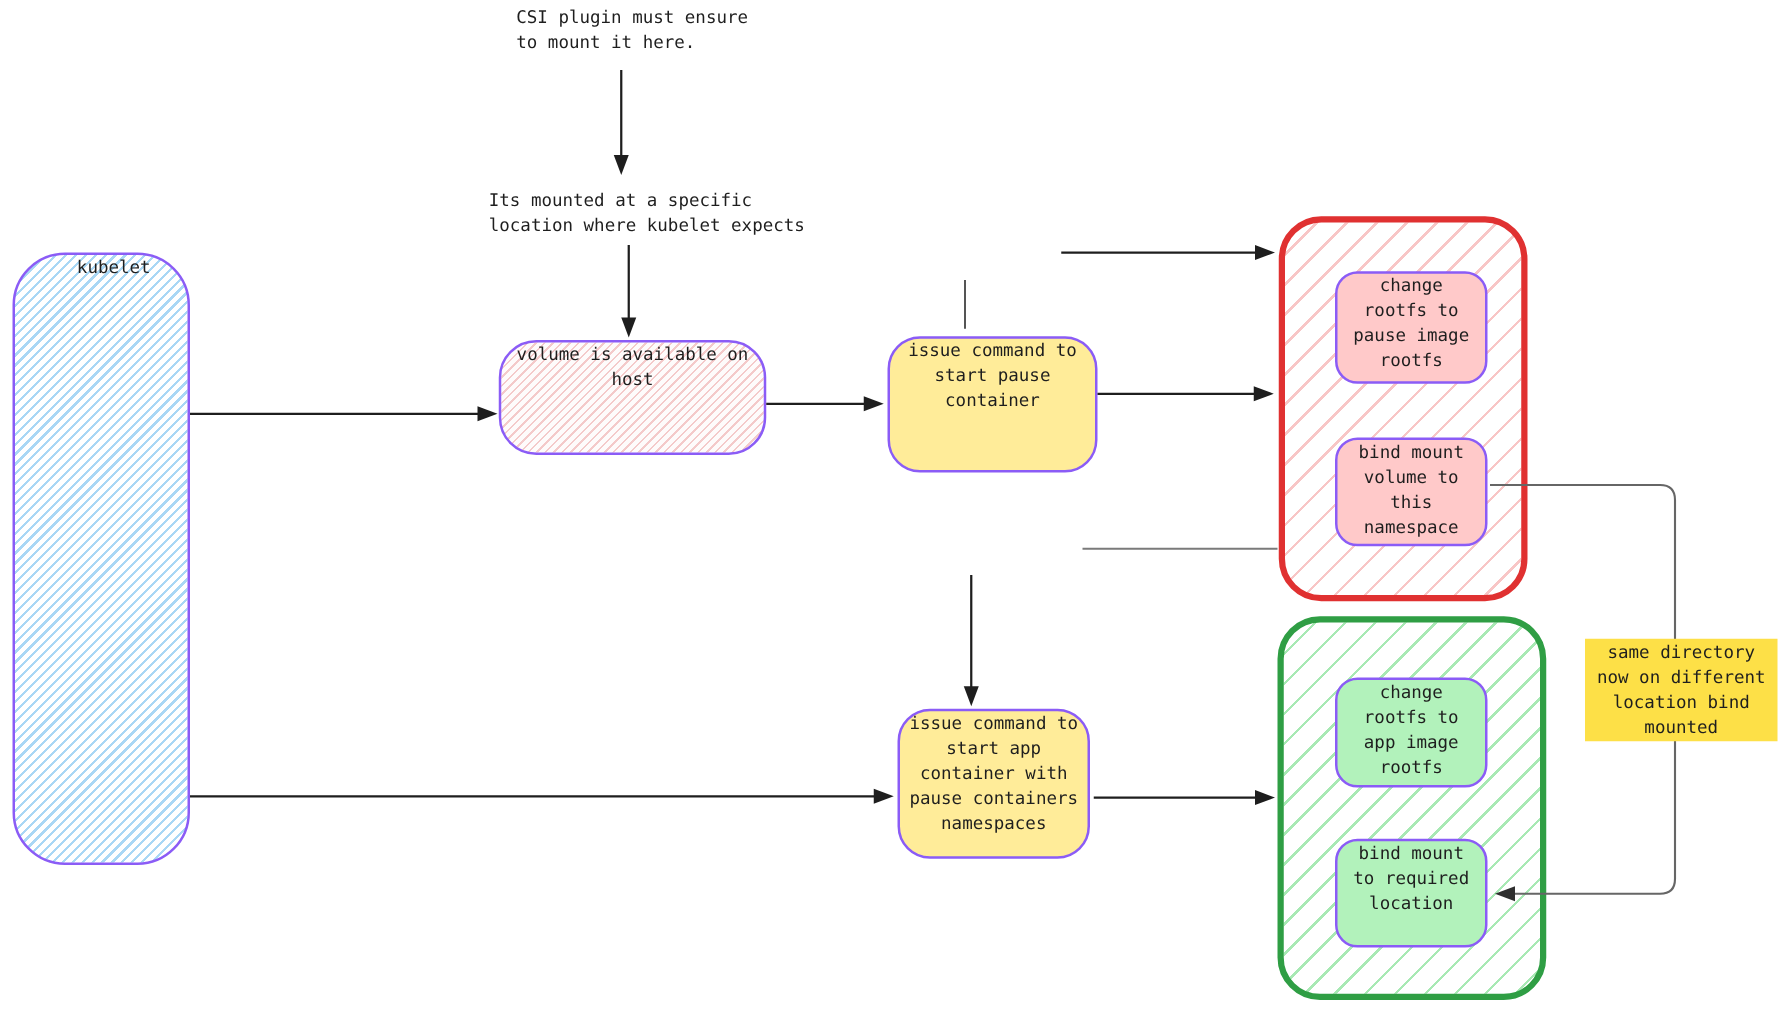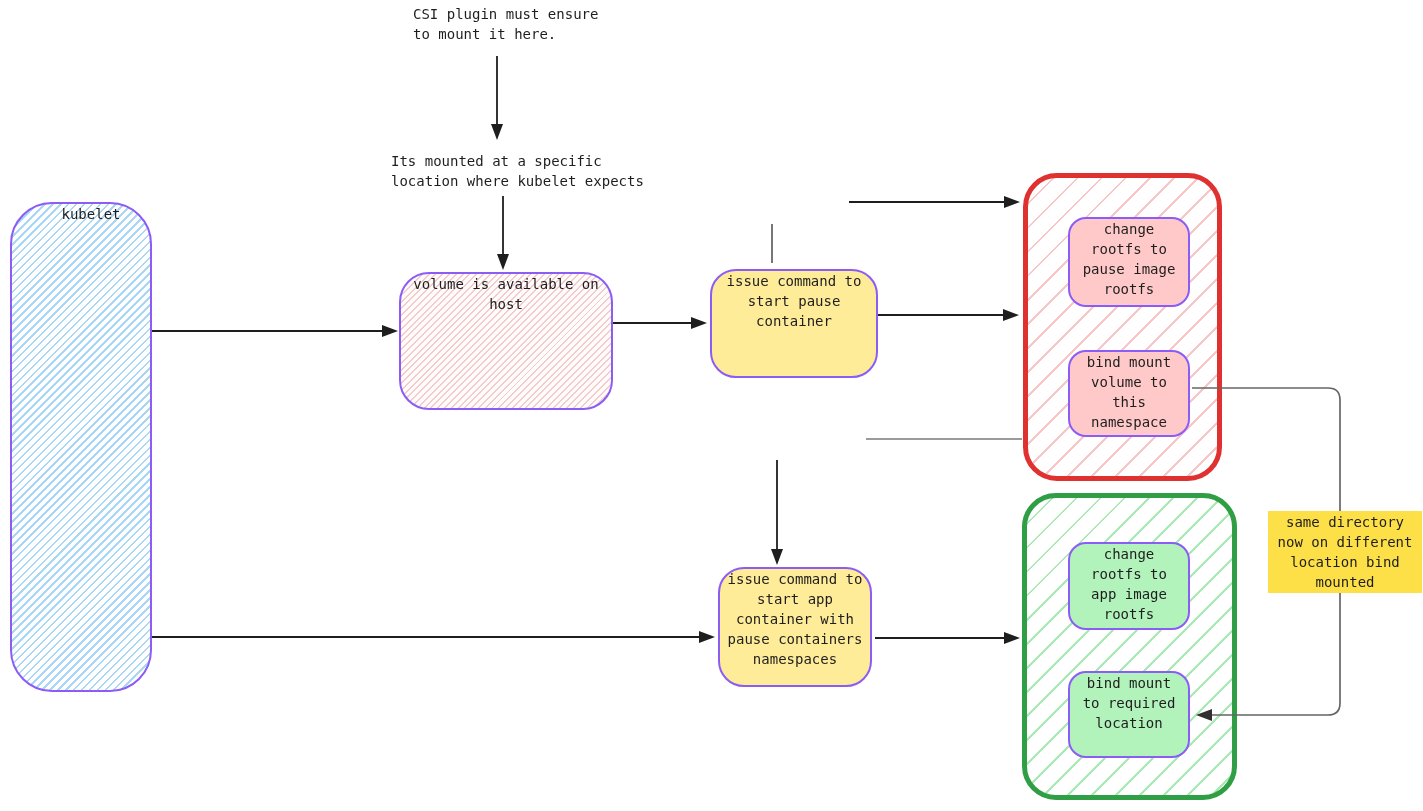--- a/index.html
+++ b/index.html
@@ -49,21 +49,21 @@
   }
   .hatch-red-sparse {
     background: repeating-linear-gradient(135deg,
       #f8c6c6 0px, #f8c6c6 2px, #ffffff 2px, #ffffff 17px);
   }
   .hatch-green-sparse {
     background: repeating-linear-gradient(135deg,
       #a8e9b4 0px, #a8e9b4 2px, #ffffff 2px, #ffffff 17px);
   }
   #kubelet      { left:10px;   top:202px; width:142px; height:490px; border-radius:42px; }
-  #volume       { left:399px;  top:272px; width:214px; height:138px; border-radius:30px; }
+  #volume       { left:399px;  top:272px; width:214px; height:92px; border-radius:30px; }
   #pause-cmd    { left:710px;  top:269px; width:168px; height:109px; border-radius:26px; background:#ffec99; }
   #app-cmd      { left:718px;  top:567px; width:154px; height:120px; border-radius:26px; background:#ffec99; }
   #ns-pause     { left:1023px; top:173px; width:199px; height:308px; border:5px solid #e03131; border-radius:34px; }
   #pause-rootfs { left:1068px; top:217px; width:122px; height:90px;  border-radius:18px; background:#ffc9c9; }
   #pause-bind   { left:1068px; top:350px; width:122px; height:87px;  border-radius:18px; background:#ffc9c9; }
   #ns-app       { left:1022px; top:493px; width:215px; height:307px; border:5px solid #2f9e44; border-radius:34px; }
   #app-rootfs   { left:1068px; top:542px; width:122px; height:88px;  border-radius:18px; background:#b2f2bb; }
   #app-bind     { left:1068px; top:671px; width:122px; height:87px;  border-radius:18px; background:#b2f2bb; }
 
   #note-csi      { left:413px;  top:4px;   text-align:left; }

